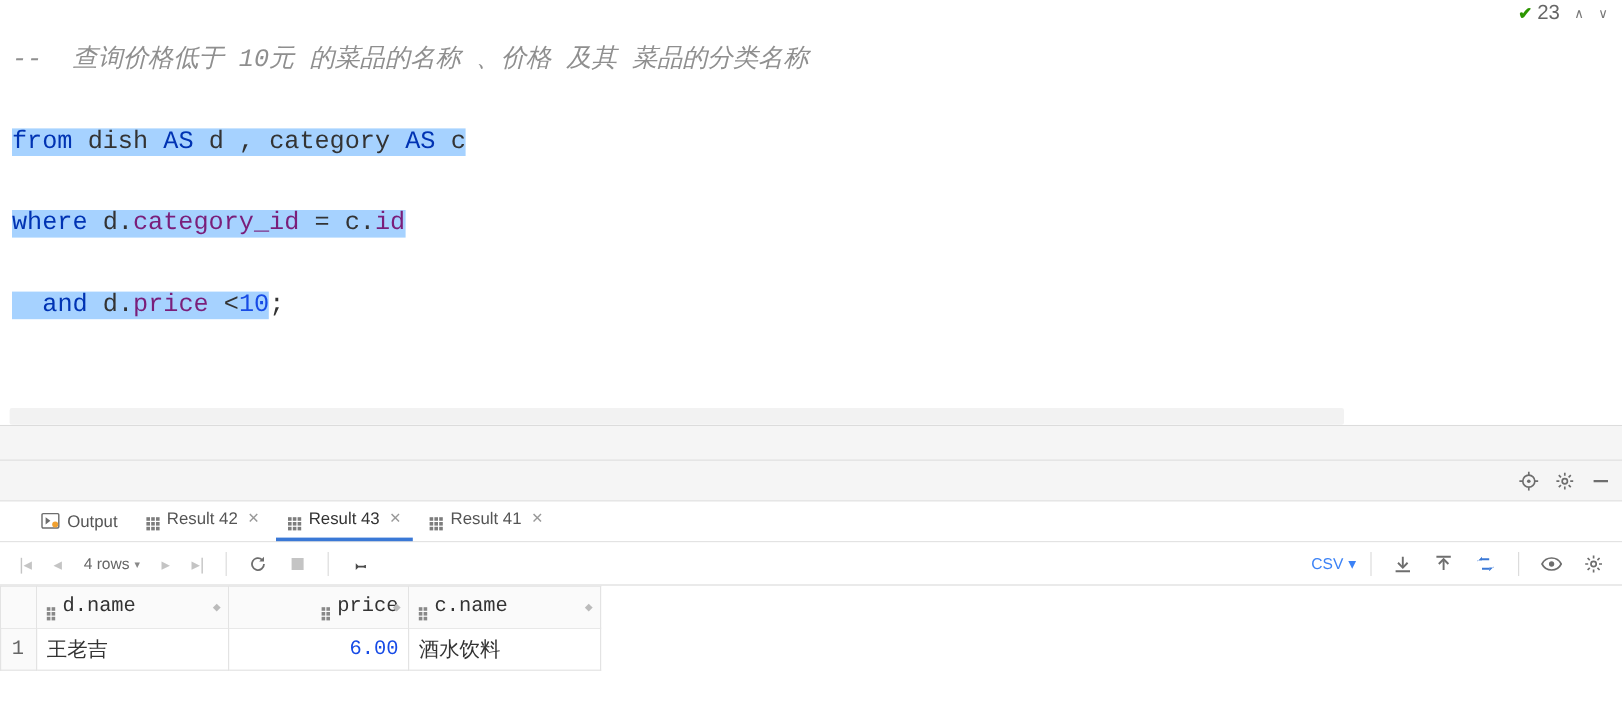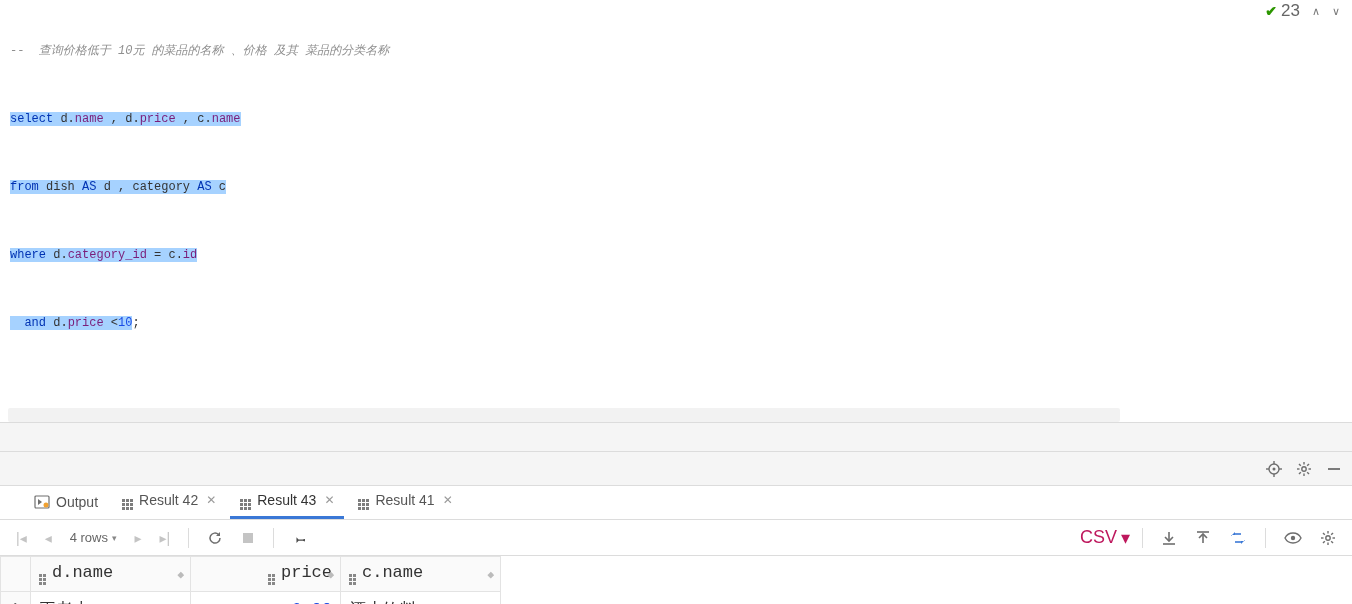--- a/index.html
+++ b/index.html
@@ -2,21 +2,21 @@
 <html><head>
 <meta charset="utf-8">
 <style>
 * { box-sizing: border-box; margin: 0; padding: 0; }
 body { font-family: "Segoe UI", "Microsoft YaHei", sans-serif; font-size: 14px; color: #333; background: #fff; width: 1352px; height: 604px; overflow: hidden; display: flex; flex-direction: column; }
 .editor-area { position: relative; }
 .editor-topbar { position: absolute; top: 0; right: 8px; display: flex; align-items: center; gap: 4px; z-index: 5; height: 22px; }
 .editor-topbar .check { color: #2c9600; font-size: 14px; font-weight: bold; }
 .editor-topbar .count { color: #666; font-size: 17px; margin-right: 4px; }
 .editor-topbar .chev { color: #777; font-size: 11px; cursor: pointer; padding: 0 4px; }
-.code { font-family: "Consolas","Courier New",monospace; font-size: 12px; line-height: 34px; padding: 0 0 0 8px; white-space: pre; }
+.code { font-family: "Consolas","Courier New",monospace; font-size: 21px; line-height: 34px; padding: 0 0 0 8px; white-space: pre; }
 .line { padding-left: 2px; }
 .sel { background: #a6d2ff; display: inline; }
 .comment { color: #8f8f8f; font-style: italic; }
 .kw { color: #0033b3; }
 .ident { color: #7a1e7a; }
 .num { color: #174be6; }
 .scroll-strip { height: 14px; background: #fff; position: relative; }
 .scroll-track { position: absolute; left: 8px; right: 232px; top: 0; bottom: 0; background: #f2f2f2; border-radius: 2px; }
 .divider-space { height: 30px; background: #f5f5f5; border-top: 1px solid #dcdcdc; border-bottom: 1px solid #dcdcdc; }
 .panel-controls { height: 34px; background: #f5f5f5; border-bottom: 1px solid #dcdcdc; display: flex; align-items: center; justify-content: flex-end; padding: 0 10px; gap: 14px; }
@@ -29,21 +29,21 @@
 .grid-ico { display: inline-flex; flex-direction: column; gap: 1px; }
 .grid-ico .r { display: flex; gap: 1px; }
 .grid-ico .c { width: 3px; height: 3px; background: #7d7d7d; }
 .toolbar { height: 36px; border-bottom: 1px solid #dcdcdc; display: flex; align-items: center; padding: 0 10px; gap: 6px; background: #fff; }
 .toolbar .sep { width: 1px; height: 20px; background: #dcdcdc; margin: 0 6px; }
 .tbtn { color: #6e6e6e; cursor: pointer; padding: 4px 6px; display: flex; align-items: center; font-size: 14px; }
 .tbtn.disabled { color: #c4c4c4; }
 .rowcount { color: #666; font-size: 13px; display: flex; align-items: center; gap: 4px; cursor: pointer; padding: 2px 6px; }
 .rowcount .dd { font-size: 9px; color: #888; }
 .spacer { flex: 1; }
-.csv { color: #be185d; font-size: 18px; display: flex; align-items: center; gap: 4px; cursor: pointer; }
+.csv { color: #3b82f6; font-size: 13px; display: flex; align-items: center; gap: 4px; cursor: pointer; }
 .table-wrap { flex: 1; overflow: auto; }
 table { border-collapse: collapse; font-family: "Consolas","Courier New","Microsoft YaHei",monospace; font-size: 17px; }
 th, td { border: 1px solid #e3e3e3; padding: 4px 8px; height: 35px; text-align: left; }
 th { background: #fafafa; font-weight: normal; color: #333; position: relative; }
 th.rownum, td.rownum { width: 30px; text-align: right; color: #666; background: #fafafa; padding: 4px 10px 4px 4px; }
 th .colico { display: inline-flex; margin-right: 6px; }
 th .colico .grid-ico .c { background: #888; }
 th .sort { position: absolute; right: 6px; top: 50%; transform: translateY(-50%); color: #bbb; font-size: 11px; }
 td.num { text-align: right; font-family: "Consolas","Courier New",monospace; padding-right: 8px; }
 .col-dname { width: 160px; }
@@ -56,21 +56,20 @@
 
 <div class="editor-area">
   <div class="editor-topbar">
     <span class="check">✔</span>
     <span class="count">23</span>
     <span class="chev">∧</span>
     <span class="chev">∨</span>
   </div>
   <div class="code">
 <div class="line"><span class="comment">--  查询价格低于 10元 的菜品的名称 、价格 及其 菜品的分类名称</span></div>
-<div class="line"><span class="sel"><span class="kw">select</span><span> d.</span><span class="ident">name</span><span> , d.</span><span class="ident">price</span><span> , c.</span><span class="ident">name</span></span></div>
 <div class="line"><span class="sel"><span class="kw">from</span><span> dish </span><span class="kw">AS</span><span> d , category </span><span class="kw">AS</span><span> c</span></span></div>
 <div class="line"><span class="sel"><span class="kw">where</span><span> d.</span><span class="ident">category_id</span><span> = c.</span><span class="ident">id</span></span></div>
 <div class="line"><span class="sel">  <span class="kw">and</span><span> d.</span><span class="ident">price</span><span> &lt;</span><span class="num">10</span></span><span>;</span></div>
   </div>
   <div class="scroll-strip">
       <div class="scroll-track"></div>
     </div>
 </div>
 
 <div class="divider-space"></div>

